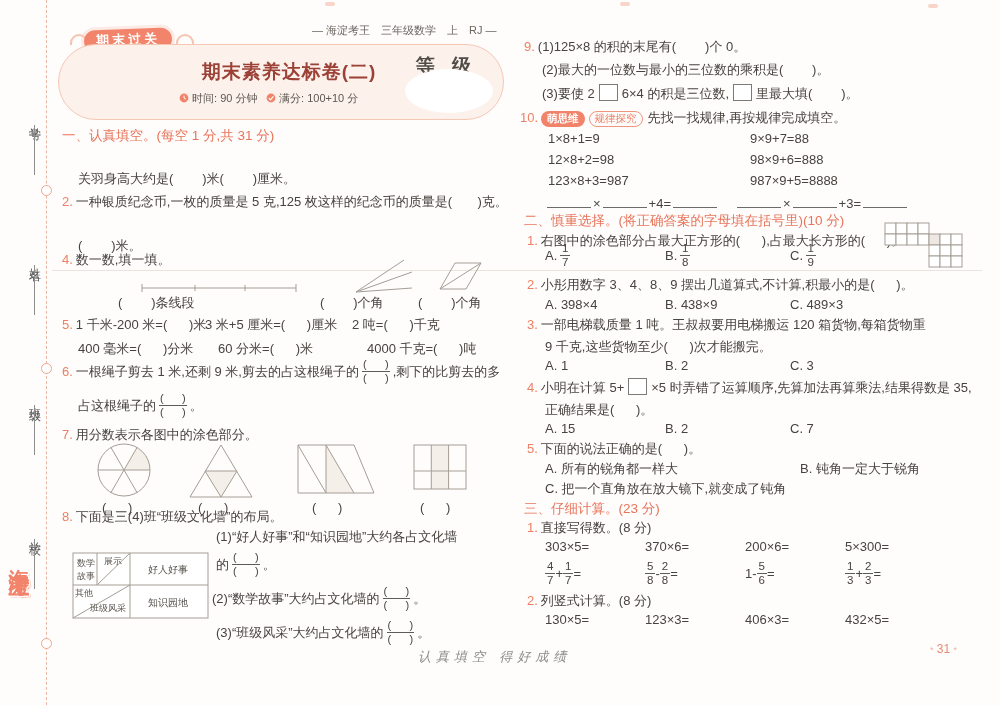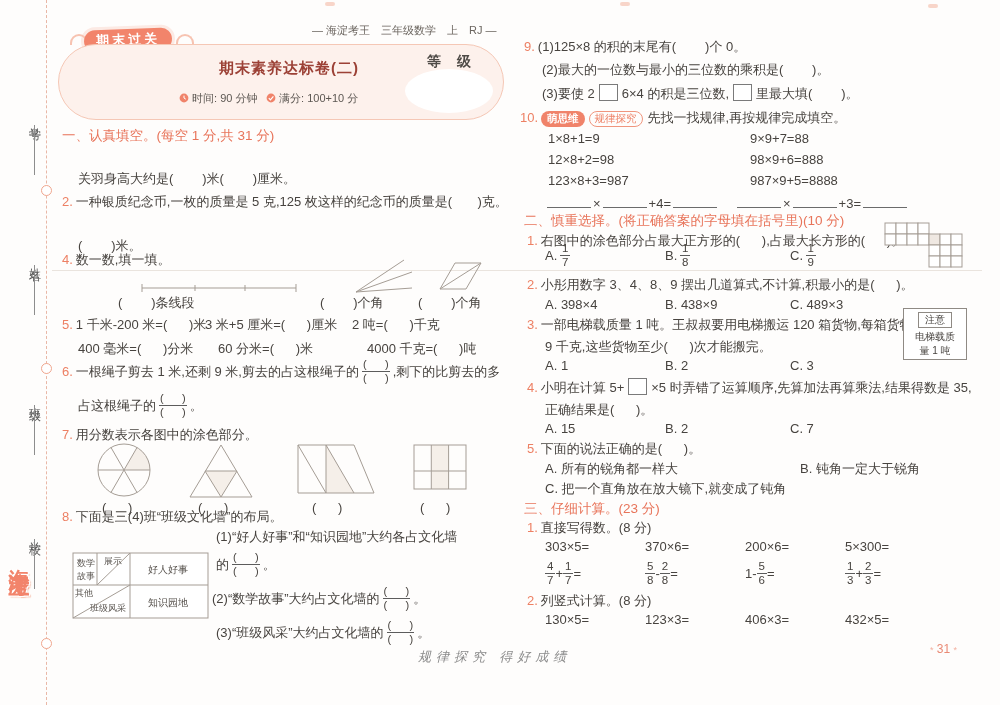--- a/index.html
+++ b/index.html
@@ -29,24 +29,24 @@
   .sideblk{position:absolute;left:26px;display:flex;flex-direction:column;align-items:center;gap:3px;}
   .slab{writing-mode:vertical-rl;text-orientation:upright;font-size:12px;color:#5a5a5a;letter-spacing:2px;}
   .sline{width:1px;height:50px;background:#8d8d8d;}
   .dot{position:absolute;left:41px;width:9px;height:9px;border:1px solid #f0a68e;border-radius:50%;background:#fff;}
   .spine{position:absolute;left:5px;top:552px;writing-mode:vertical-rl;text-orientation:upright;
          color:#f2846b;font-weight:700;font-size:21px;letter-spacing:3px;
          text-shadow:1px 1px 0 #fff,-1px -1px 0 #fff,1px -1px 0 #fff,-1px 1px 0 #fff,2px 2px 1px rgba(242,160,130,.45);}
   .card{position:absolute;left:58px;top:44px;width:444px;height:74px;background:#fdf1ec;
         border:1.5px solid #f5c7b5;border-radius:38px;}
   .card .oval{position:absolute;right:10px;top:24px;width:88px;height:44px;background:#fff;border-radius:50%;}
-  .ttl{position:absolute;left:120px;top:14px;width:220px;text-align:center;font-size:15px;font-weight:700;
+  .ttl{position:absolute;left:120px;top:14px;width:220px;text-align:center;font-size:19px;font-weight:700;
        color:#9c4136;letter-spacing:1px;}
   .tm{position:absolute;left:120px;top:46px;width:220px;text-align:left;font-size:11px;color:#5c5752;}
-  .gradelab{position:absolute;right:26px;top:8px;font-size:14px;font-weight:700;color:#4f4b47;letter-spacing:6px;text-align:center;}
+  .gradelab{position:absolute;right:26px;top:8px;font-size:19px;font-weight:700;color:#4f4b47;letter-spacing:6px;text-align:center;}
   .exam-badge{position:absolute;left:84px;top:29px;background:#f2846b;color:#fff;font-weight:700;
        font-size:13px;letter-spacing:3px;padding:2px 12px;border-radius:12px;transform:rotate(-2deg);
        box-shadow:0 0 0 3px rgba(248,199,183,.35);}
   .wing{position:absolute;top:34px;width:14px;height:9px;border:2px solid #f7c3b1;border-bottom:none;
         border-radius:14px 14px 0 0;}
   .signbox{position:absolute;left:903px;top:308px;width:64px;height:52px;border:1px solid #8f8a84;
         background:#fff;text-align:center;font-size:10px;color:#47433f;padding-top:3px;box-sizing:border-box;}
   .signbox .inner{display:inline-block;border:1px solid #8f8a84;padding:0 6px;margin-bottom:2px;}
   .footer{position:absolute;left:418px;top:648px;font-family:"DejaVu Serif",serif;font-style:italic;
         font-size:13px;color:#8b8b8b;letter-spacing:5px;}
@@ -276,25 +276,20 @@
   <div class="abs t flexline" style="left:665px;top:242px"><span>B.</span> <span class="frac"><span class="fn">1</span><span class="fd">8</span></span></div>
   <div class="abs t flexline" style="left:790px;top:242px"><span>C.</span> <span class="frac"><span class="fn">1</span><span class="fd">9</span></span></div>
 
   <div class="abs t" style="left:527px;top:276px"><span class="qn">2.</span><span>小彤用数字 3、4、8、9 摆出几道算式,不计算,积最小的是(      )。</span></div>
   <div class="abs t" style="left:545px;top:297px">A. 398×4</div>
   <div class="abs t" style="left:665px;top:297px">B. 438×9</div>
   <div class="abs t" style="left:790px;top:297px">C. 489×3</div>
 
   <div class="abs t" style="left:527px;top:316px"><span class="qn">3.</span><span>一部电梯载质量 1 吨。王叔叔要用电梯搬运 120 箱货物,每箱货物重</span></div>
   <div class="abs t" style="left:545px;top:338px">9 千克,这些货物至少(      )次才能搬完。</div>
-  <div class="signbox">
-    <span class="inner">注意</span><br>
-    <span>电梯载质</span><br>
-    <span>量 1 吨</span>
-  </div>
   <div class="abs t" style="left:545px;top:358px">A. 1</div>
   <div class="abs t" style="left:665px;top:358px">B. 2</div>
   <div class="abs t" style="left:790px;top:358px">C. 3</div>
 
   <div class="abs t" style="left:527px;top:378px"><span class="qn">4.</span><span>小明在计算 5+</span><span class="box"></span><span>×5 时弄错了运算顺序,先算加法再算乘法,结果得数是 35,</span></div>
   <div class="abs t" style="left:545px;top:401px">正确结果是(      )。</div>
   <div class="abs t" style="left:545px;top:421px">A. 15</div>
   <div class="abs t" style="left:665px;top:421px">B. 2</div>
   <div class="abs t" style="left:790px;top:421px">C. 7</div>
 
@@ -335,16 +330,16 @@
     <span class="frac"><span class="fn">2</span><span class="fd">3</span></span>
     <span>=</span>
   </div>
 
   <div class="abs t" style="left:527px;top:592px"><span class="qn">2.</span><span>列竖式计算。(8 分)</span></div>
   <div class="abs t" style="left:545px;top:612px">130×5=</div>
   <div class="abs t" style="left:645px;top:612px">123×3=</div>
   <div class="abs t" style="left:745px;top:612px">406×3=</div>
   <div class="abs t" style="left:845px;top:612px">432×5=</div>
 
-  <div class="footer">规律探究  得好成绩</div>
+  <div class="footer">认真填空  得好成绩</div>
   <div class="pgnum"><span style="color:#f3b1a0;font-size:9px">*</span> <span>31</span> <span style="color:#f3b1a0;font-size:9px">*</span></div>
 
 </div>
 
 </body></html>

